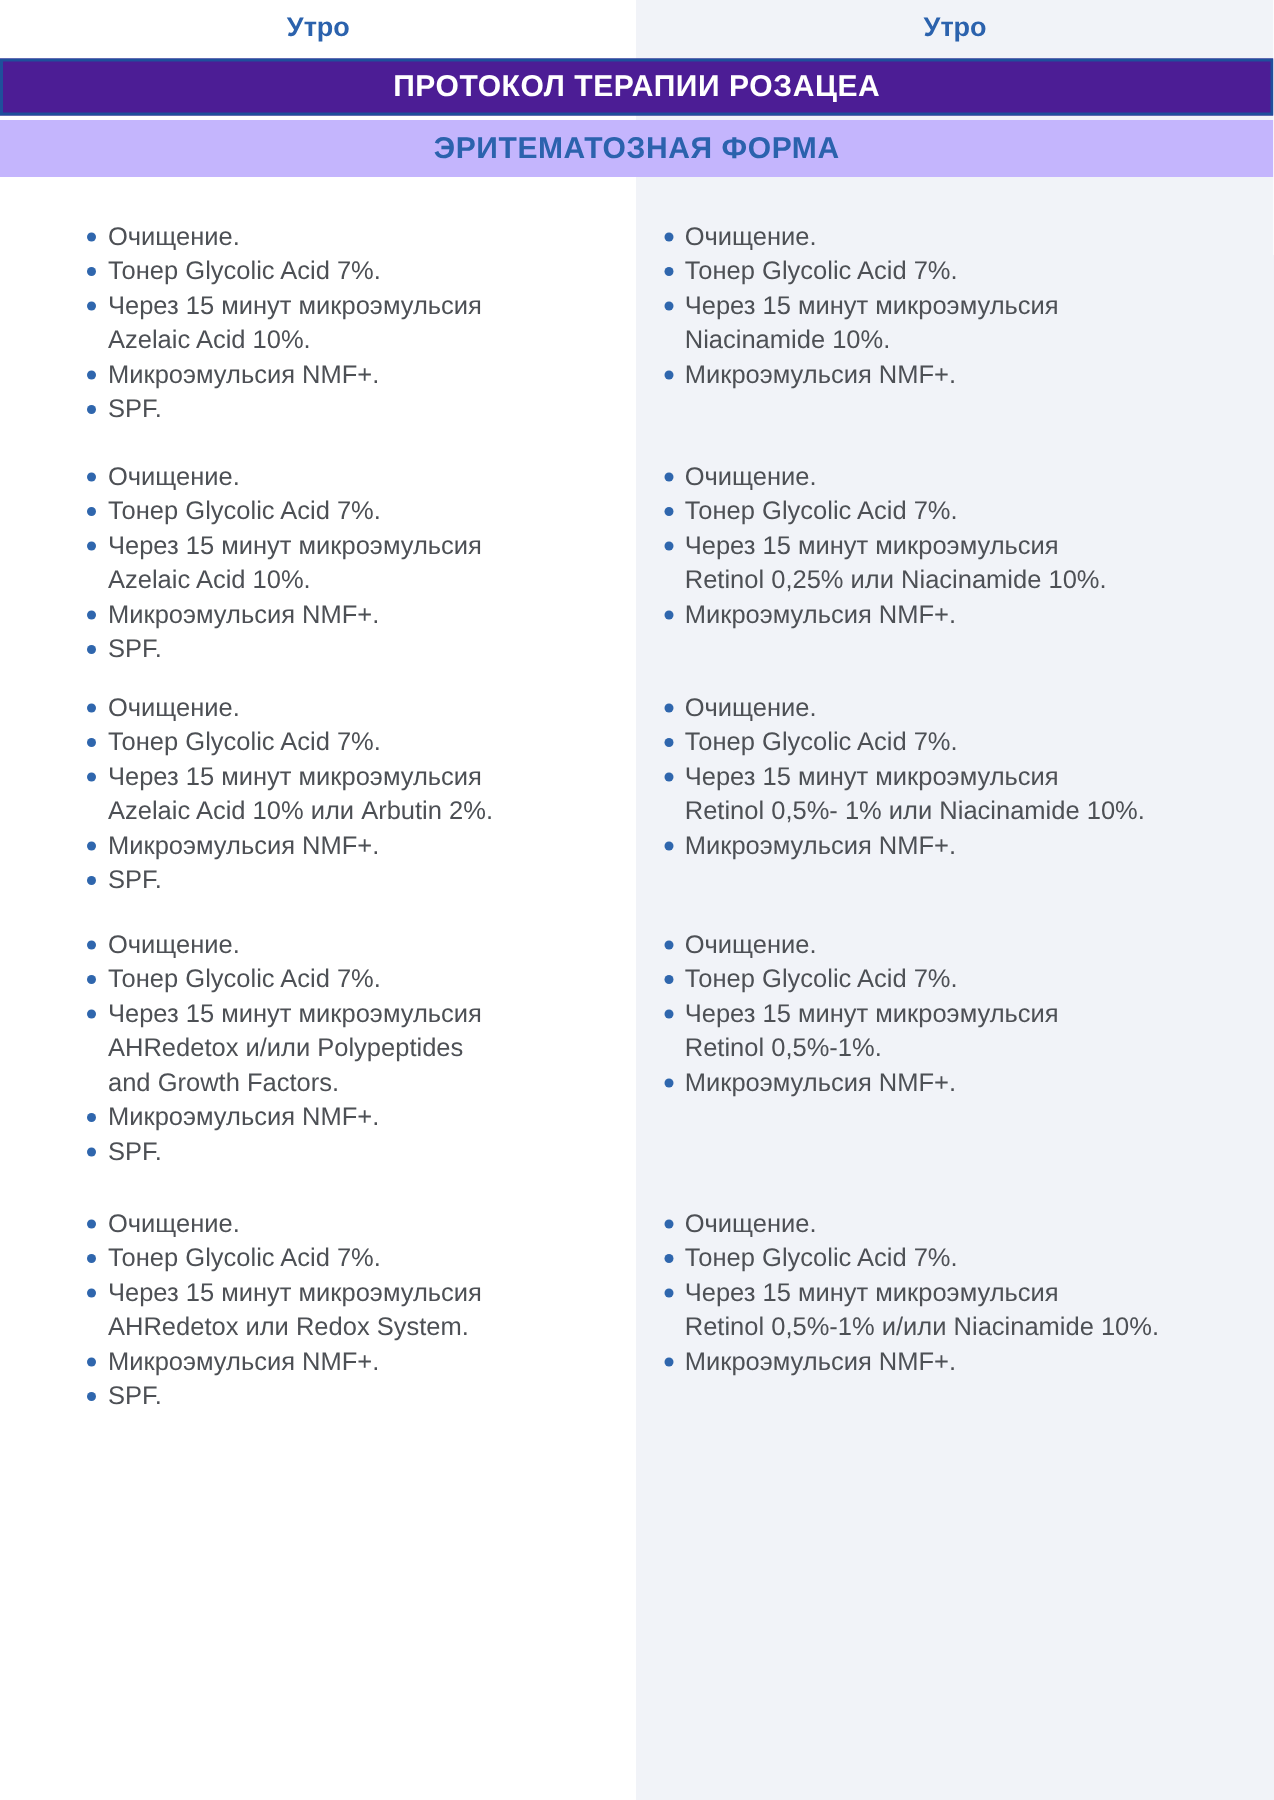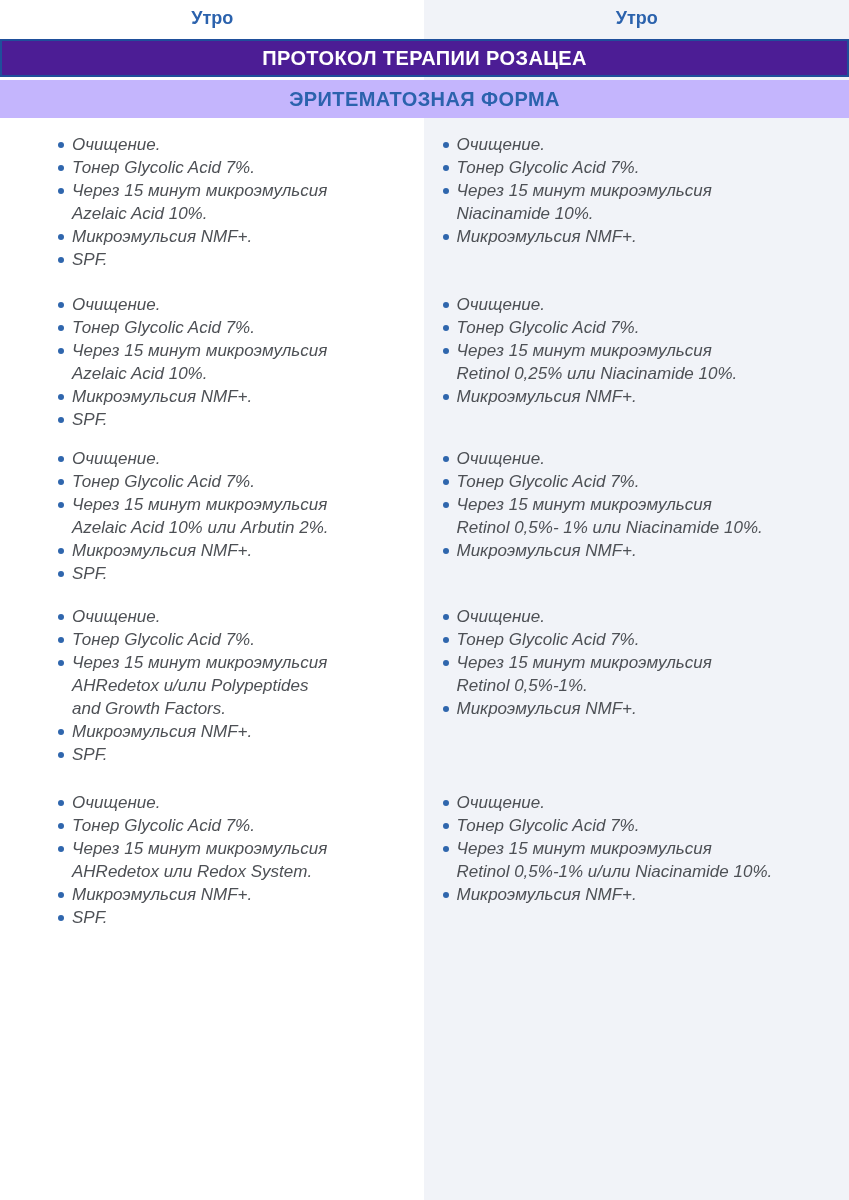--- a/index.html
+++ b/index.html
@@ -69,22 +69,21 @@
     font-weight: bold;
     letter-spacing: 0.02em;
     text-transform: uppercase;
   }
 
   
   .lists-row { display: flex; }
   .lists-row ul {
     width: 50%;
     list-style: none;
-    padding-top: 15px;
-    font-style: italic;
+    padding-top: 28px;
   }
   .lists-row ul.morning { padding-left: 58px; padding-right: 18px; }
   .lists-row ul.evening { padding-left: 18px;  padding-right: 14px; }
   .lists-row li {
     position: relative;
     padding-left: 14px;
     color: #4d5055;
     font-size: 17px;
     line-height: 23px;
     white-space: pre-line;

